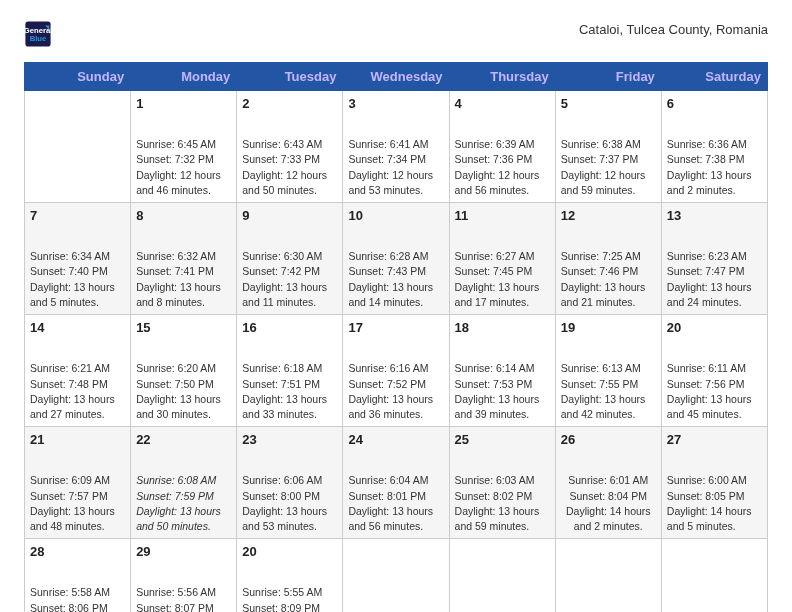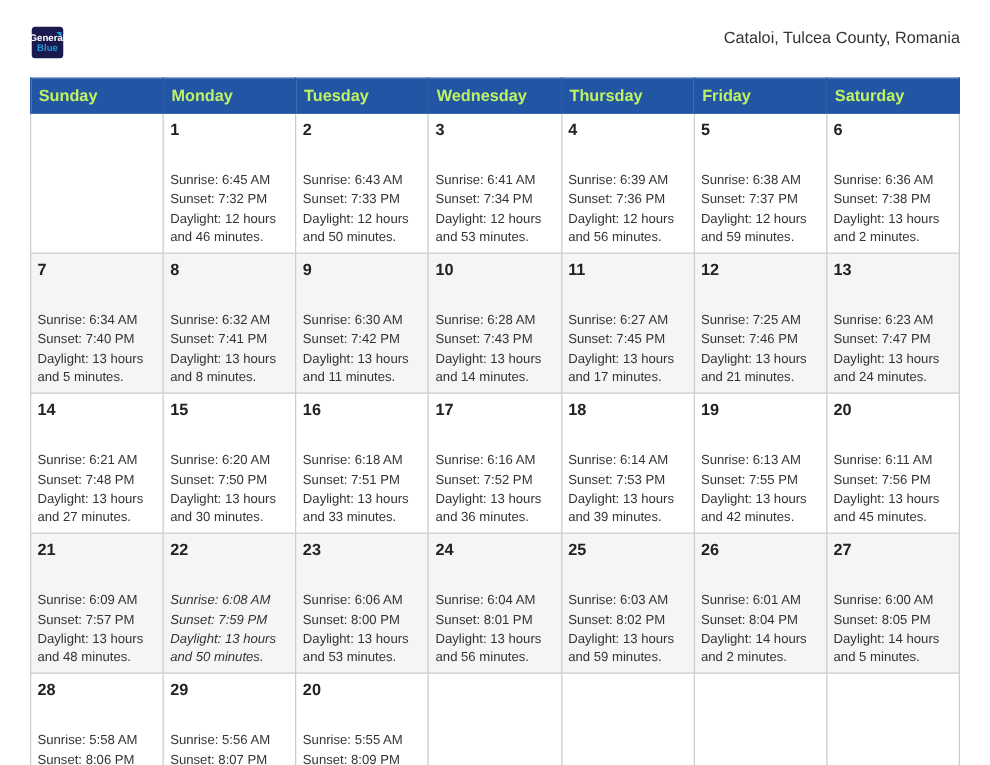--- a/index.html
+++ b/index.html
@@ -39,23 +39,23 @@
       color: #333;
       margin-top: 2px;
     }
     table {
       width: 100%;
       border-collapse: collapse;
       font-size: 11px;
     }
     thead th {
       background-color: #2255a4;
-      color: #bef264;
+      color: #c4b5fd;
       padding: 6px 6px;
-      text-align: left;
+      text-align: right;
       font-size: 13px;
       font-weight: bold;
       border: 1px solid #2255a4;
     }
     tbody td {
       border: 1px solid #ccc;
       vertical-align: top;
       padding: 4px 5px;
       width: 14.28%;
       min-height: 80px;
@@ -292,21 +292,21 @@
         </td>
         <td>
           <span class="day-number">25</span>
           <div class="day-info" style="white-space: pre-line;">Sunrise: 6:03 AM
 Sunset: 8:02 PM
 Daylight: 13 hours
 and 59 minutes.</div>
         </td>
         <td>
           <span class="day-number">26</span>
-          <div class="day-info" style="white-space: pre-line;">Sunrise: 6:01 AM
+          <div class="day-info" style="white-space: pre-line; text-align: center;">Sunrise: 6:01 AM
 Sunset: 8:04 PM
 Daylight: 14 hours
 and 2 minutes.</div>
         </td>
         <td>
           <span class="day-number">27</span>
           <div class="day-info" style="white-space: pre-line;">Sunrise: 6:00 AM
 Sunset: 8:05 PM
 Daylight: 14 hours
 and 5 minutes.</div>

